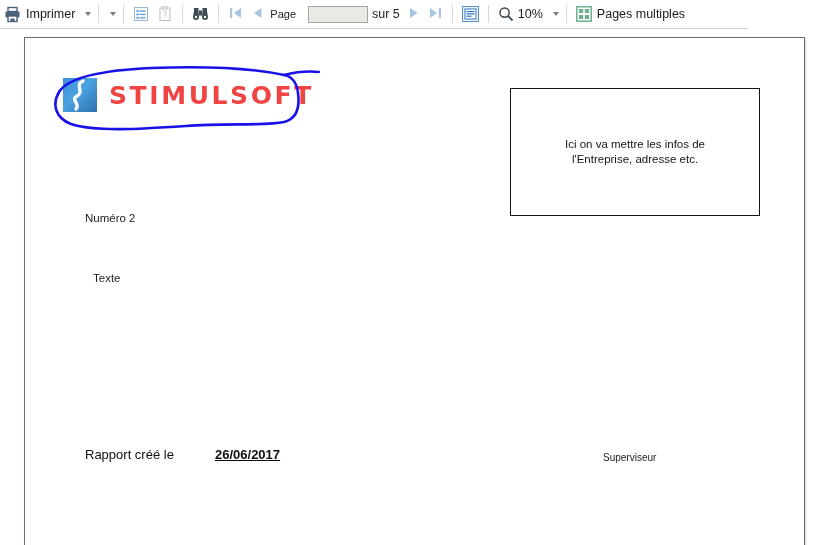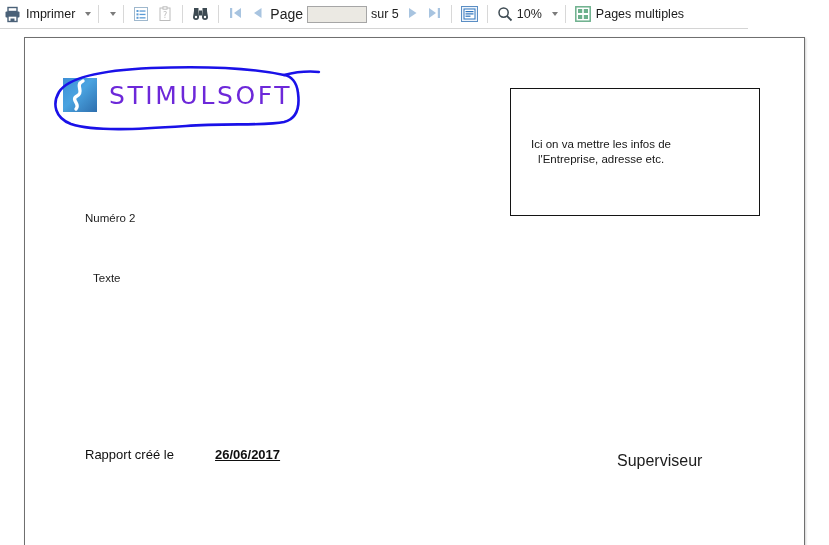--- a/index.html
+++ b/index.html
@@ -50,21 +50,21 @@
     height: 18px;
     background: #d8d8d8;
     margin: 0 5px;
   }
   .icon-box {
     display: inline-flex;
     align-items: center;
     justify-content: center;
   }
   .nav-arrow { padding: 0 5px; cursor: default; }
-  .pg-label { margin: 0 4px 0 2px; font-size: 14px; }
+  .pg-label { margin: 0 12px 0 2px; font-size: 11px; }
   #page-input {
     width: 60px;
     height: 17px;
     background: #ebe9e3;
     border: 1px solid #a6a6a6;
     font-family: "Liberation Sans", sans-serif;
     font-size: 12px;
     padding: 0 3px;
     box-sizing: border-box;
     color: #222;
@@ -107,22 +107,22 @@
     background: linear-gradient(135deg, #3e8fd6 0%, #4aa3e0 45%, #2e6fae 100%);
     position: relative;
     overflow: hidden;
     flex: none;
   }
   #logo-mark svg { position: absolute; left: 0; top: 0; }
   #logo-text {
     margin-left: 12px;
     font-size: 25px;
     letter-spacing: 2.6px;
-    font-weight: normal;
-    color: #6d28d9;
+    font-weight: bold;
+    color: #ef4444;
     font-family: "DejaVu Sans", sans-serif;
   }
 
   
   #annotation {
     position: absolute;
     left: 26px;
     top: 22px;
     pointer-events: none;
   }
@@ -131,20 +131,21 @@
   #company-box {
     position: absolute;
     left: 485px;
     top: 50px;
     width: 250px;
     height: 128px;
     border: 1px solid #141414;
     box-sizing: border-box;
     display: flex;
     align-items: center;
+    justify-content: center;
   }
   #company-text {
     font-size: 11.5px;
     color: #171717;
     text-align: center;
     line-height: 15px;
     width: 180px;
   }
 
   
@@ -168,23 +169,23 @@
     position: absolute;
     left: 190px;
     top: 409px;
     font-size: 13px;
     font-weight: bold;
     color: #0f0f0f;
     text-decoration: underline;
   }
   #footer-role {
     position: absolute;
-    left: 592px;
+    left: 578px;
     top: 414px;
-    font-size: 16px;
+    font-size: 10px;
     color: #1c1c1c;
   }
 </style>
 </head>
 <body>
 
 <div id="toolbar">
 
   <div class="tb-btn">
     <span class="icon-box">

